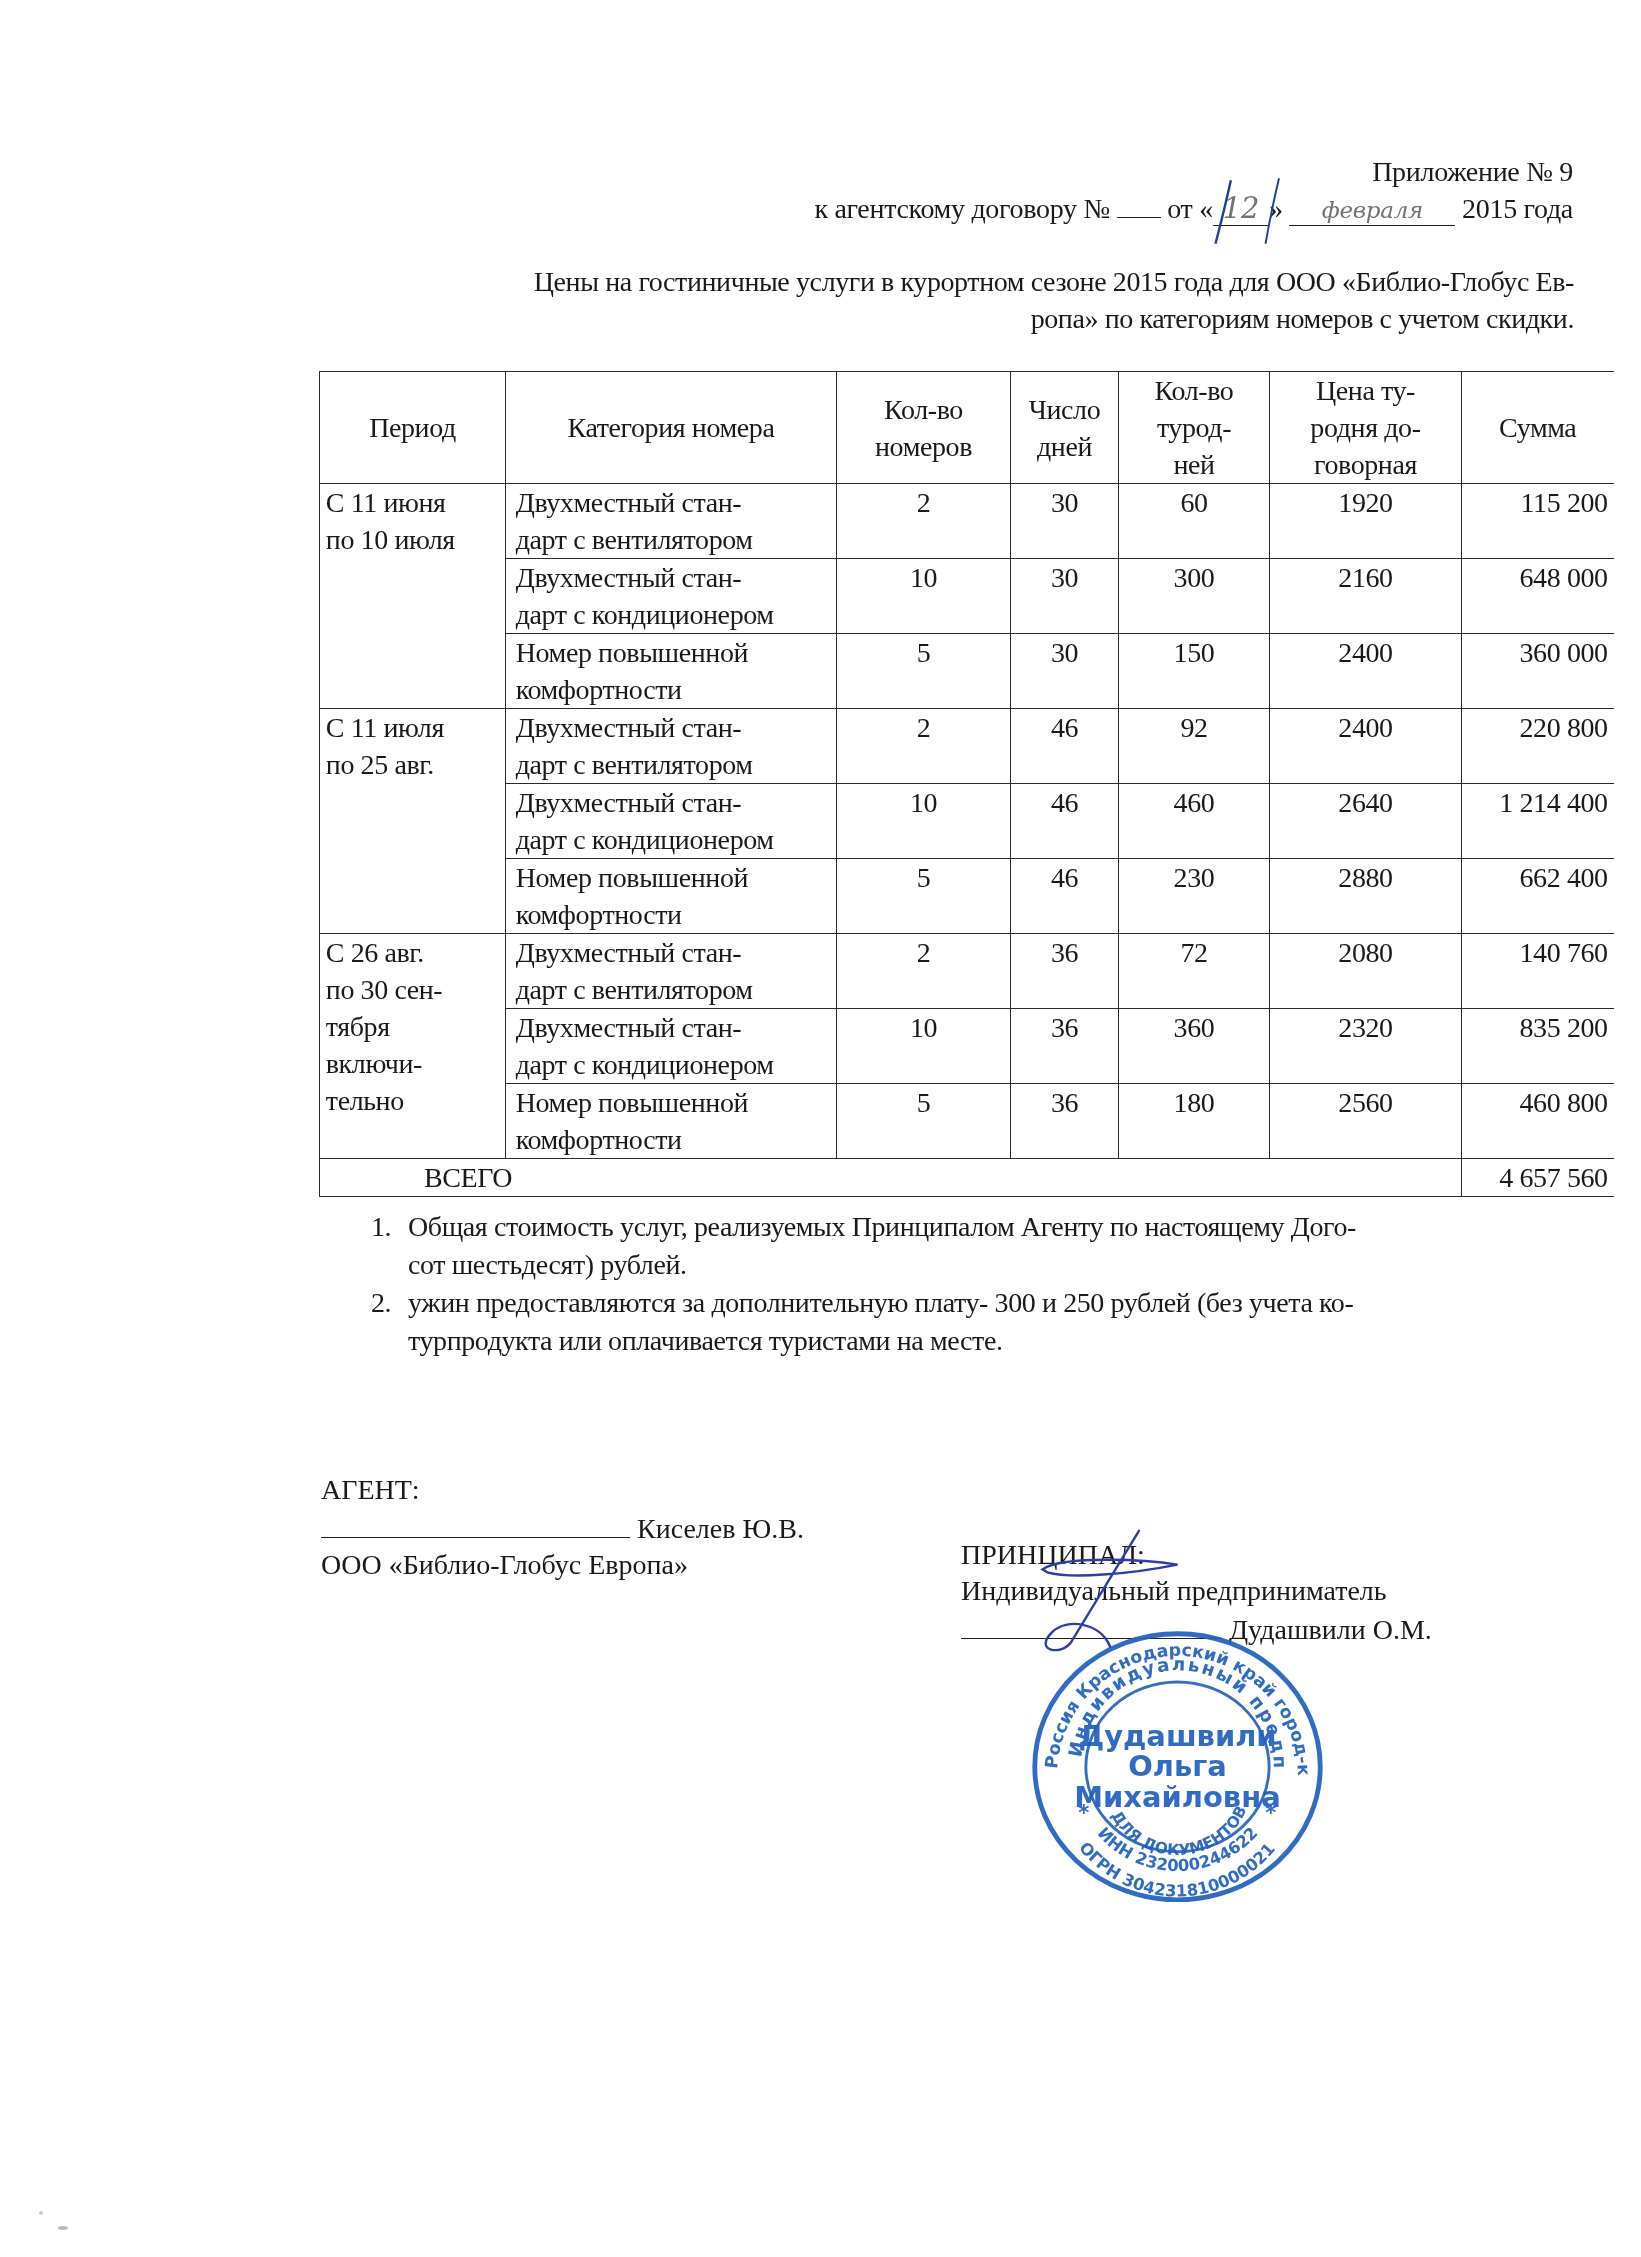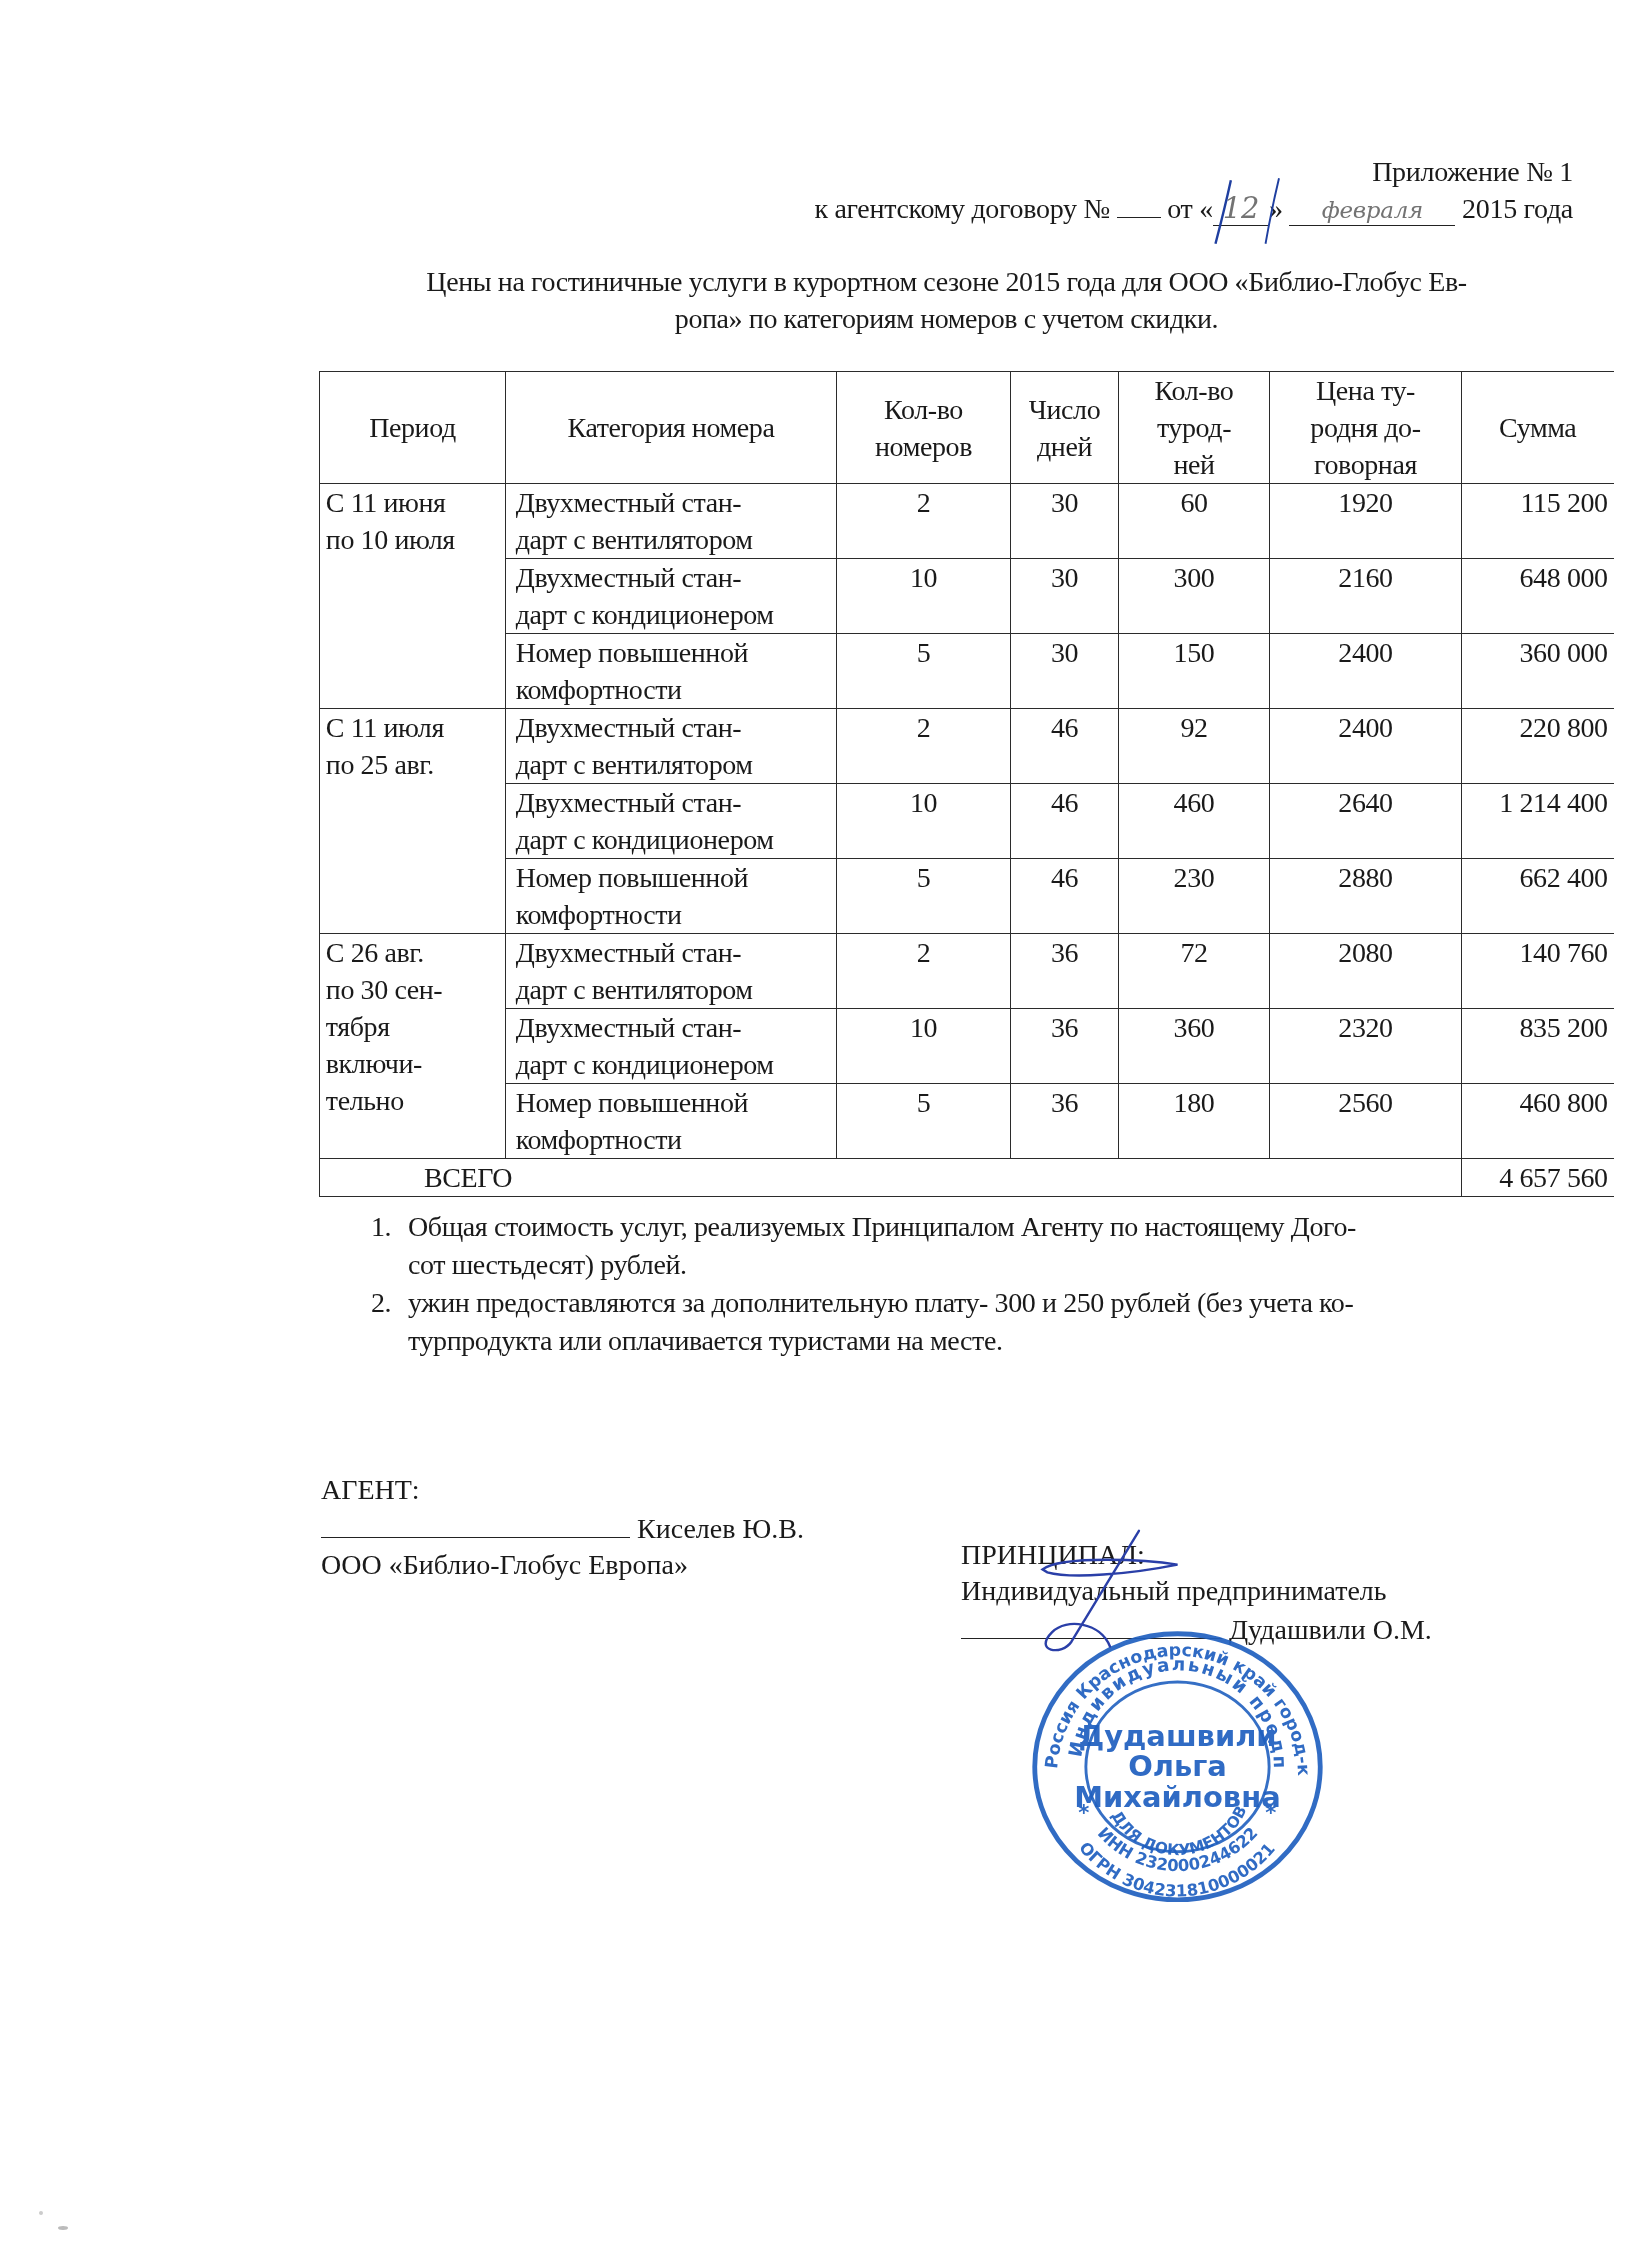--- a/index.html
+++ b/index.html
@@ -4,21 +4,21 @@
 <style>
   html, body { margin: 0; padding: 0; background: #ffffff; }
   body { width: 1641px; height: 2257px; position: relative; overflow: hidden;
          font-family: "Liberation Serif", "DejaVu Serif", serif; color: #1a1a1a; }
   .page { position: absolute; left: 0; top: 0; width: 1641px; height: 2257px; overflow: hidden; }
   .abs { position: absolute; }
   .annex-title { right: 68px; top: 156px; font-size: 28px; letter-spacing: -0.3px; }
   .annex-sub { right: 68px; top: 193px; font-size: 28px; white-space: nowrap; letter-spacing: -0.3px; }
   .blank { display: inline-block; border-bottom: 1.9px solid #222; vertical-align: baseline; text-align: center; }
   .hand { font-family: "DejaVu Serif", serif; font-style: italic; color: #737373; font-size: 29px; line-height: 1; }
-  .doc-heading { left: 319px; width: 1255px; top: 263px; font-size: 28px; text-align: center; line-height: 37px; letter-spacing: -0.4px; }
+  .doc-heading { left: 319px; width: 1255px; top: 263px; font-size: 28px; text-align: right; line-height: 37px; letter-spacing: -0.4px; }
 
   table.prices { position: absolute; left: 319px; top: 371px; border-collapse: collapse; table-layout: fixed;
                  font-size: 28px; line-height: 37px; letter-spacing: -0.4px; }
   table.prices td, table.prices th { border: 1.9px solid #2b2b2b; padding: 0 9.7px; vertical-align: top; font-weight: normal; }
   table.prices th { text-align: center; vertical-align: middle; line-height: 37px; padding: 0 3.9px; }
   table.prices tr.hdr { height: 109px; }
   table.prices tr.row { height: 74px; }
   table.prices tr.total { height: 38px; }
   td.num { text-align: center; }
   td.sum { text-align: right; padding-right: 5.8px !important; white-space: nowrap; border-right: none !important; }
@@ -41,21 +41,21 @@
   .signature-svg { position: absolute; left: 1023px; top: 1526px; width: 174px; height: 135px; }
   .date-scribble { position: absolute; }
   .speck { position: absolute; background: #bbb; border-radius: 50%; }
   .right-crop { position: absolute; left: 1614px; top: 0; width: 27px; height: 2257px; background: #ffffff; }
 </style>
 </head>
 <body>
 
 <div class="page">
 
-  <div class="abs annex-title">Приложение № 1</div>
+  <div class="abs annex-title">Приложение № 9</div>
   <div class="abs annex-sub">
     <span>к агентскому договору №</span>
     <span class="blank" style="width:44px;"></span>
     <span>от «</span><span class="blank" style="width:56px;"><span class="hand">12</span></span><span>»</span>
     <span class="blank" style="width:166px;"><span class="hand" style="font-size:23px;">февраля</span></span>
     <span>2015 года</span>
   </div>
 
   <div class="abs doc-heading">
     <div>Цены на гостиничные услуги в курортном сезоне 2015 года для ООО «Библио-Глобус Ев-</div>

